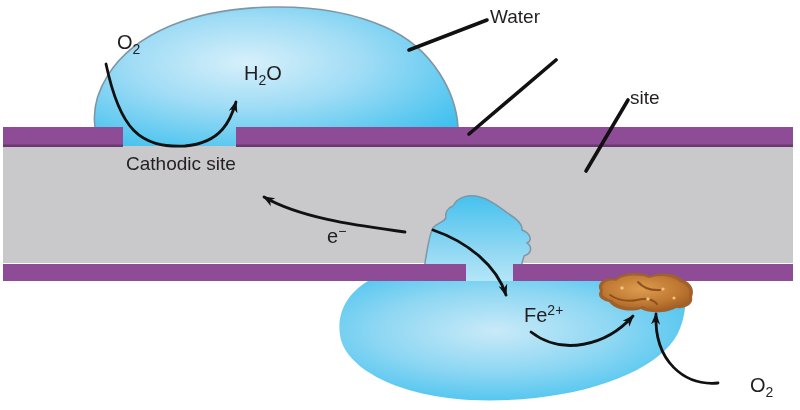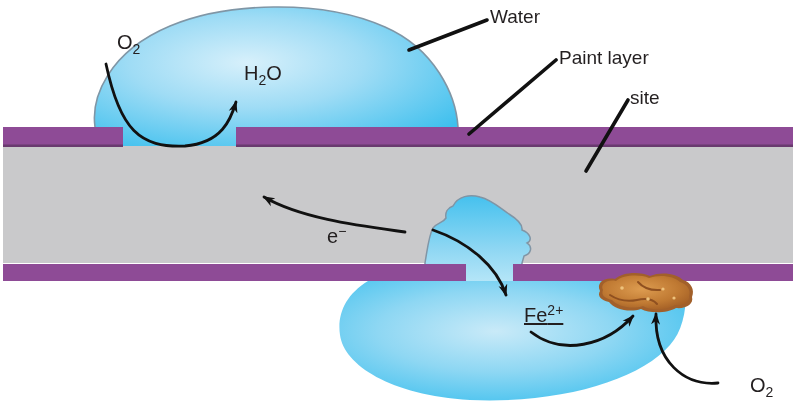--- a/index.html
+++ b/index.html
@@ -110,29 +110,29 @@
 
     <g stroke="#111111" stroke-width="3.6" stroke-linecap="round">
       <line x1="409" y1="50" x2="487" y2="20"></line>
       <line x1="469" y1="134" x2="556" y2="60"></line>
       <line x1="586" y1="171" x2="628" y2="100"></line>
     </g>
   </svg>
 
   <div class="lbl" style="left:490px;top:7px;">Water</div>
 
-  <div class="lbl" style="left:559px;top:48px;">Paint layer</div>
 
   <div class="lbl" style="left:630px;top:88px;">site</div>
 
   <div class="lbl formula" style="left:93px;top:31px;"><span>O</span><span class="sub">2</span></div>
 
   <div class="lbl formula" style="left:220px;top:62px;"><span>H</span><span class="sub">2</span><span>O</span></div>
 
+  <div class="lbl" style="left:126px;top:154px;">Cathodic site</div>
 
 
   <div class="lbl formula" style="left:303px;top:224px;"><span>e</span><span class="sup">−</span></div>
 
-  <div class="lbl formula" style="left:500px;top:303px;text-decoration:underline;"><span>Fe</span><span class="sup">2+</span></div>
+  <div class="lbl formula" style="left:500px;top:303px;"><span>Fe</span><span class="sup">2+</span></div>
 
   <div class="lbl formula" style="left:726px;top:374px;"><span>O</span><span class="sub">2</span></div>
 
 </div>
 
 </body></html>

